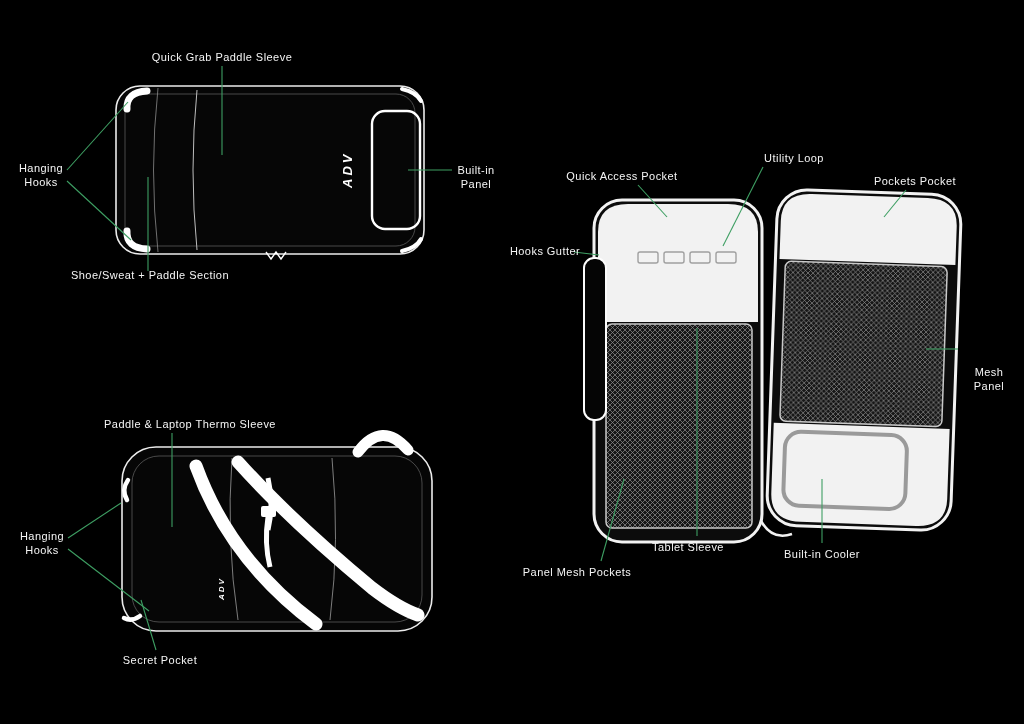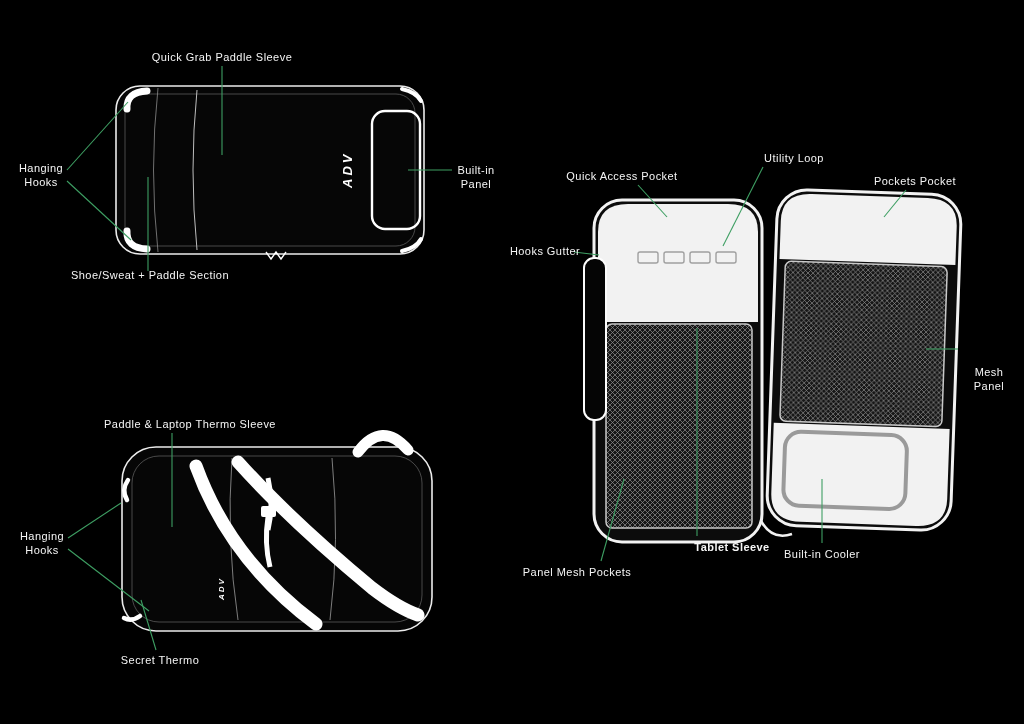--- a/index.html
+++ b/index.html
@@ -122,24 +122,24 @@
   <div class="callout" style="left:222px;top:50px;">Quick Grab Paddle Sleeve</div>
   <div class="callout" style="left:41px;top:161px;">Hanging
 Hooks</div>
   <div class="callout" style="left:476px;top:163px;">Built-in
 Panel</div>
   <div class="callout" style="left:150px;top:268px;">Shoe/Sweat + Paddle Section</div>
 
   <div class="callout" style="left:170px;top:417px;margin-left:20px;">Paddle &amp; Laptop Thermo Sleeve</div>
   <div class="callout" style="left:42px;top:529px;">Hanging
 Hooks</div>
-  <div class="callout" style="left:160px;top:653px;">Secret Thermo</div>
+  <div class="callout" style="left:160px;top:653px;">Secret Pocket</div>
 
   <div class="callout" style="left:622px;top:169px;">Quick Access Pocket</div>
   <div class="callout" style="left:794px;top:151px;">Utility Loop</div>
   <div class="callout" style="left:915px;top:174px;">Pockets Pocket</div>
   <div class="callout" style="left:545px;top:244px;">Hooks Gutter</div>
   <div class="callout" style="left:989px;top:343px;margin-top:22px;">Mesh Panel</div>
-  <div class="callout" style="left:732px;top:540px;font-weight:bold;">Tablet Sleeve</div>
+  <div class="callout" style="left:688px;top:540px;">Tablet Sleeve</div>
   <div class="callout" style="left:822px;top:547px;">Built-in Cooler</div>
   <div class="callout" style="left:577px;top:565px;">Panel Mesh Pockets</div>
 
 </div>
 
 </body></html>

